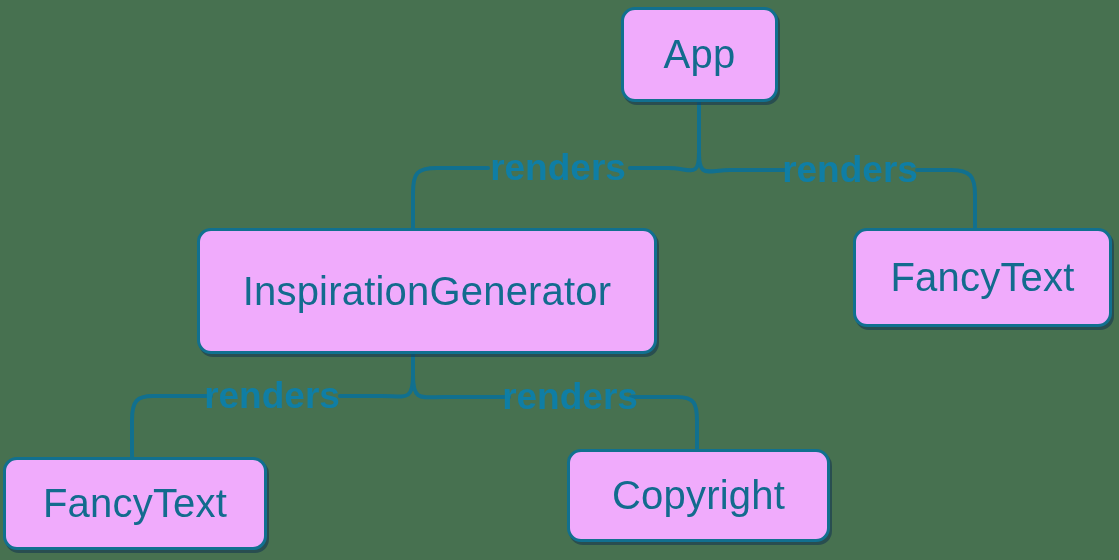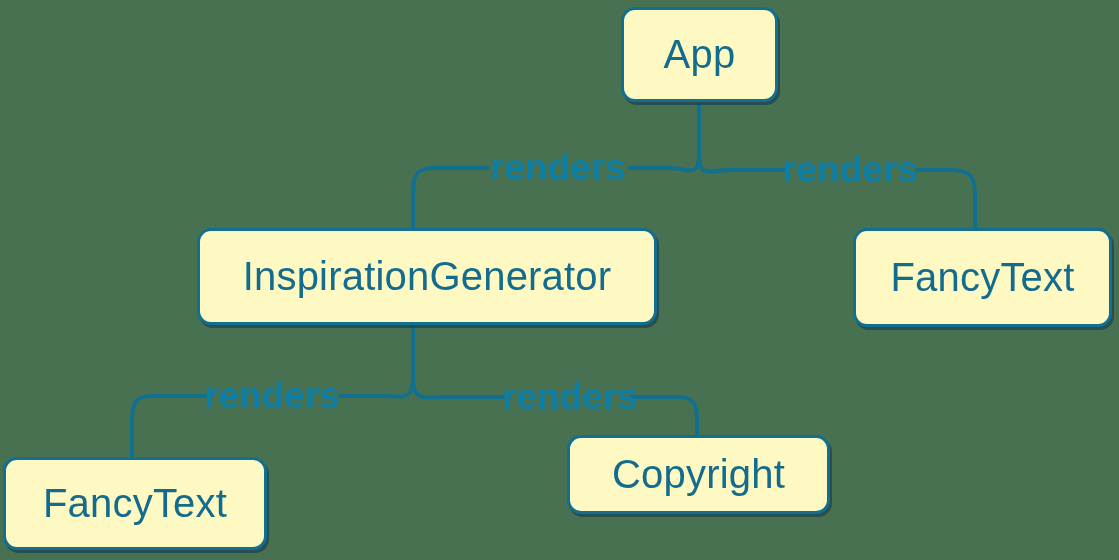--- a/index.html
+++ b/index.html
@@ -26,39 +26,39 @@
     height: 560px;
   }
   svg.edges path {
     fill: none;
     stroke: #11708F;
     stroke-width: 4;
     stroke-linecap: round;
   }
   .node {
     position: absolute;
-    background: #fef9c3;
+    background: #f0abfc;
     border: 3px solid #11708F;
     border-radius: 14px;
     box-shadow: 2px 3px 0 rgba(21, 55, 80, 0.6);
     display: flex;
     align-items: center;
     justify-content: center;
     color: #136B8E;
     font-size: 40px;
     font-weight: 500;
     letter-spacing: 0.2px;
     box-sizing: border-box;
     white-space: nowrap;
   }
   .node-app            { left: 621px; top: 7px;   width: 157px; height: 95px; }
-  .node-ig             { left: 197px; top: 228px; width: 460px; height: 97px; }
+  .node-ig             { left: 197px; top: 228px; width: 460px; height: 126px; }
   .node-fancy-top      { left: 853px; top: 228px; width: 259px; height: 99px; }
   .node-fancy-bottom   { left: 3px;   top: 457px; width: 264px; height: 93px; }
-  .node-copyright      { left: 567px; top: 435px; width: 263px; height: 79px; }
+  .node-copyright      { left: 567px; top: 449px; width: 263px; height: 93px; }
   .edge-label {
     position: absolute;
     transform: translate(-50%, -50%);
     color: #0F7EA5;
     font-size: 37px;
     font-weight: bold;
     white-space: nowrap;
   }
   .edge-label-1 { left: 558px; top: 168px; }
   .edge-label-2 { left: 850px; top: 170px; }

